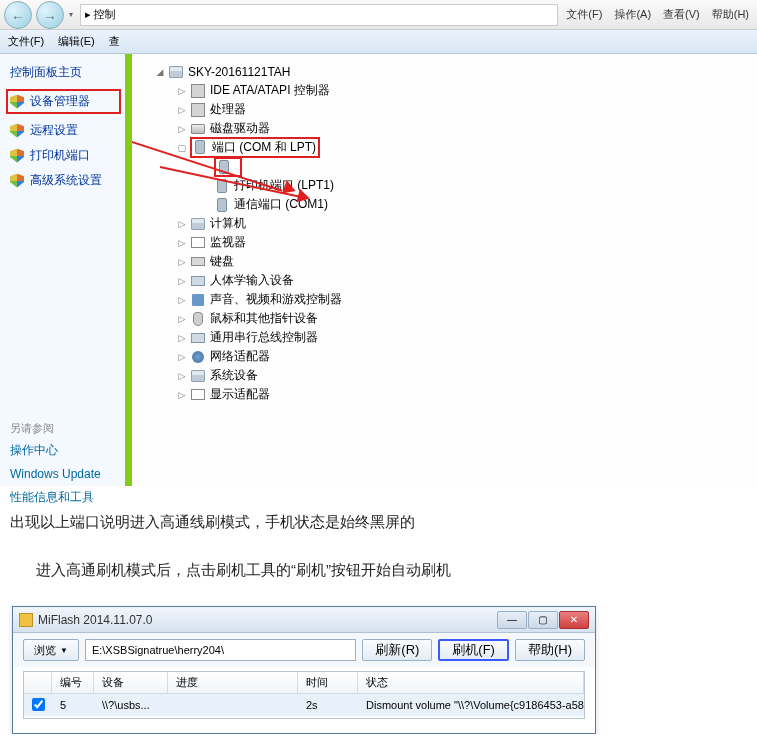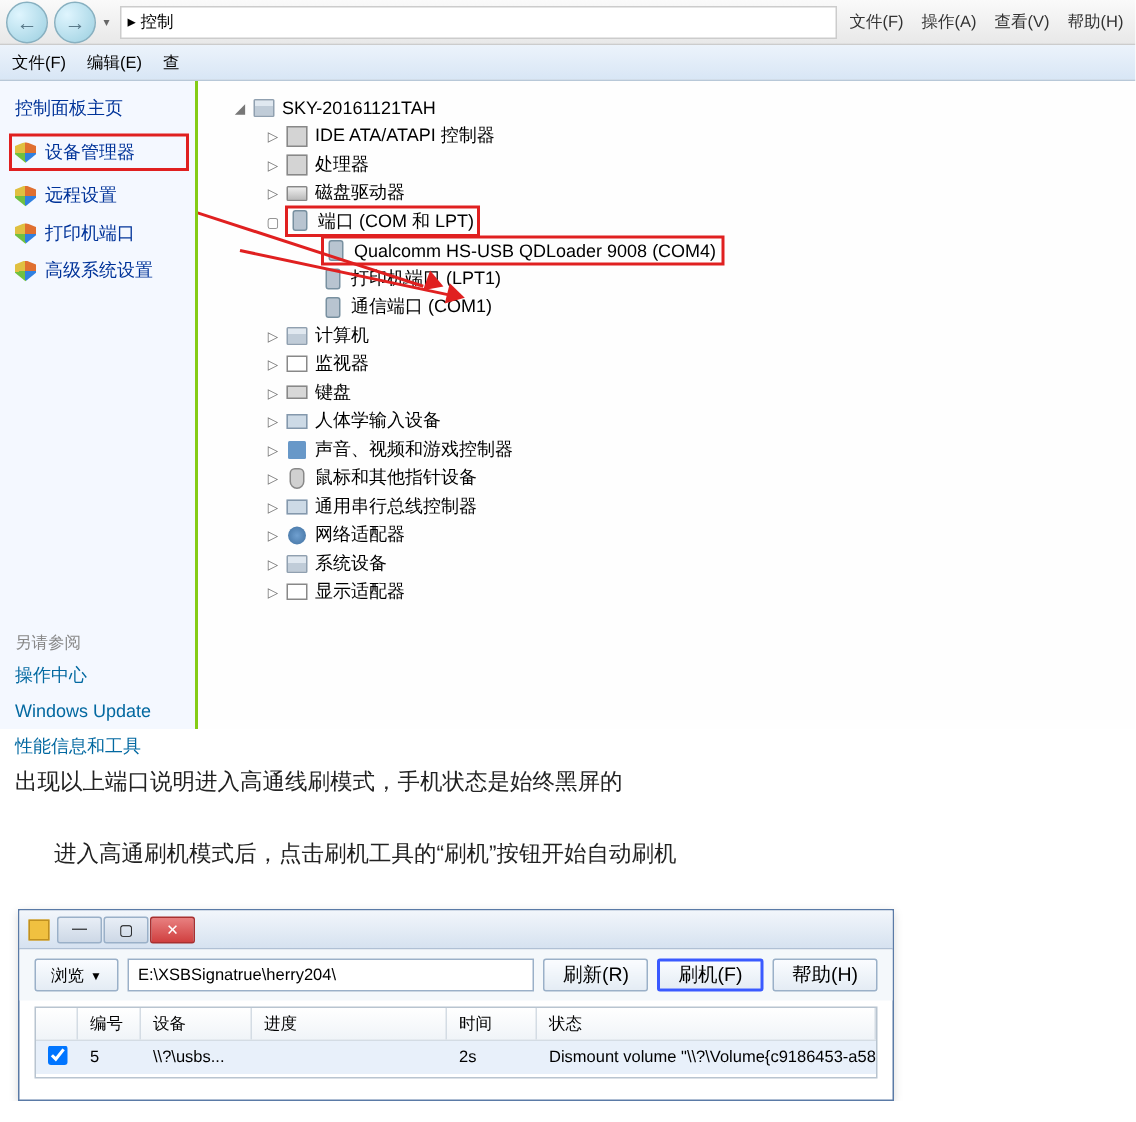--- a/index.html
+++ b/index.html
@@ -11,21 +11,21 @@
     .nav-dropdown { width: 14px; height: 28px; display: flex; align-items: center; justify-content: center; font-size: 8px; color: #666; }
     .breadcrumb { flex: 1; display: flex; align-items: center; margin-left: 2px; border: 1px solid #ccc; height: 22px; background: #fff; padding: 0 4px; font-size: 11px; }
     .top-right { display: flex; gap: 12px; margin-right: 8px; padding-left: 8px; color: #333; }
     .top-menu-item { font-size: 11px; }
     
     
     .menu-bar { height: 24px; display: flex; align-items: center; background: linear-gradient(to bottom, #ecf3fb, #d8e6f5); border-bottom: 1px solid #b8c8d8; padding-left: 8px; font-size: 11px; gap: 14px; }
     
     
     .main { display: flex; height: 432px; }
-    .sidebar { width: 132px; background: #f4f8ff; border-right: 2px solid #84cc16; padding: 10px 4px 10px 10px; }
+    .sidebar { width: 132px; background: #f4f8ff; border-right: 7px solid #84cc16; padding: 10px 4px 10px 10px; }
     .sidebar-title { color: #003399; font-size: 12px; margin-bottom: 8px; }
     .sidebar-link { display: flex; align-items: center; gap: 6px; color: #003399; font-size: 12px; margin-bottom: 8px; cursor: pointer; }
     .sidebar-link.highlight { border: 2px solid #e02020; padding: 2px 2px; margin-left: -4px; }
     .shield { display: inline-block; width: 14px; height: 14px; background: conic-gradient(from 0deg, #e07030 0deg 90deg, #3080e0 90deg 180deg, #70c040 180deg 270deg, #e0c040 270deg 360deg); clip-path: polygon(50% 0%, 100% 20%, 100% 60%, 50% 100%, 0% 60%, 0% 20%); }
     .sidebar-spacer { height: 224px; }
     .see-also { color: #888; font-size: 11px; margin-bottom: 6px; }
     .sidebar-bottom-link { color: #0369a1; font-size: 12px; margin-bottom: 8px; cursor: pointer; }
     
     .content { flex: 1; background: #fefefe; padding: 8px 4px; position: relative; overflow: hidden; }
     .tree { font-size: 12px; }
@@ -198,21 +198,20 @@
             <span>端口 (COM 和 LPT)</span>
           </span>
         </div>
         <div class="tree-row">
           <span class="indent i3"></span>
           <span class="expander"></span>
           <span class="highlight-row" style="display: inline-flex; align-items: center;">
             <span class="tree-icon">
               <span class="plug-icon"></span>
             </span>
-            <span>Qualcomm HS-USB QDLoader 9008 (COM4)</span>
           </span>
         </div>
         <div class="tree-row">
           <span class="indent i3"></span>
           <span class="expander"></span>
           <span style="display: inline-flex; align-items: center;">
             <span class="tree-icon">
               <span class="plug-icon"></span>
             </span>
             <span>打印机端口 (LPT1)</span>
@@ -331,20 +330,21 @@
       </div>
   </div>
 </div>
 
 <div class="paragraph">出现以上端口说明进入高通线刷模式，手机状态是始终黑屏的</div>
 <div class="paragraph indent-para">进入高通刷机模式后，点击刷机工具的“刷机”按钮开始自动刷机</div>
 
 <div class="miflash">
   <div class="mf-title">
     <span class="mf-title-icon"></span>
+    <span class="mf-title-text">MiFlash 2014.11.07.0</span>
     <div class="mf-winbtns">
       <div class="mf-winbtn">—</div>
       <div class="mf-winbtn">▢</div>
       <div class="mf-winbtn close">✕</div>
     </div>
   </div>
   <div class="mf-toolbar">
     <div class="mf-browse">
       <span>浏览</span>
       <span class="arrow">▼</span>

